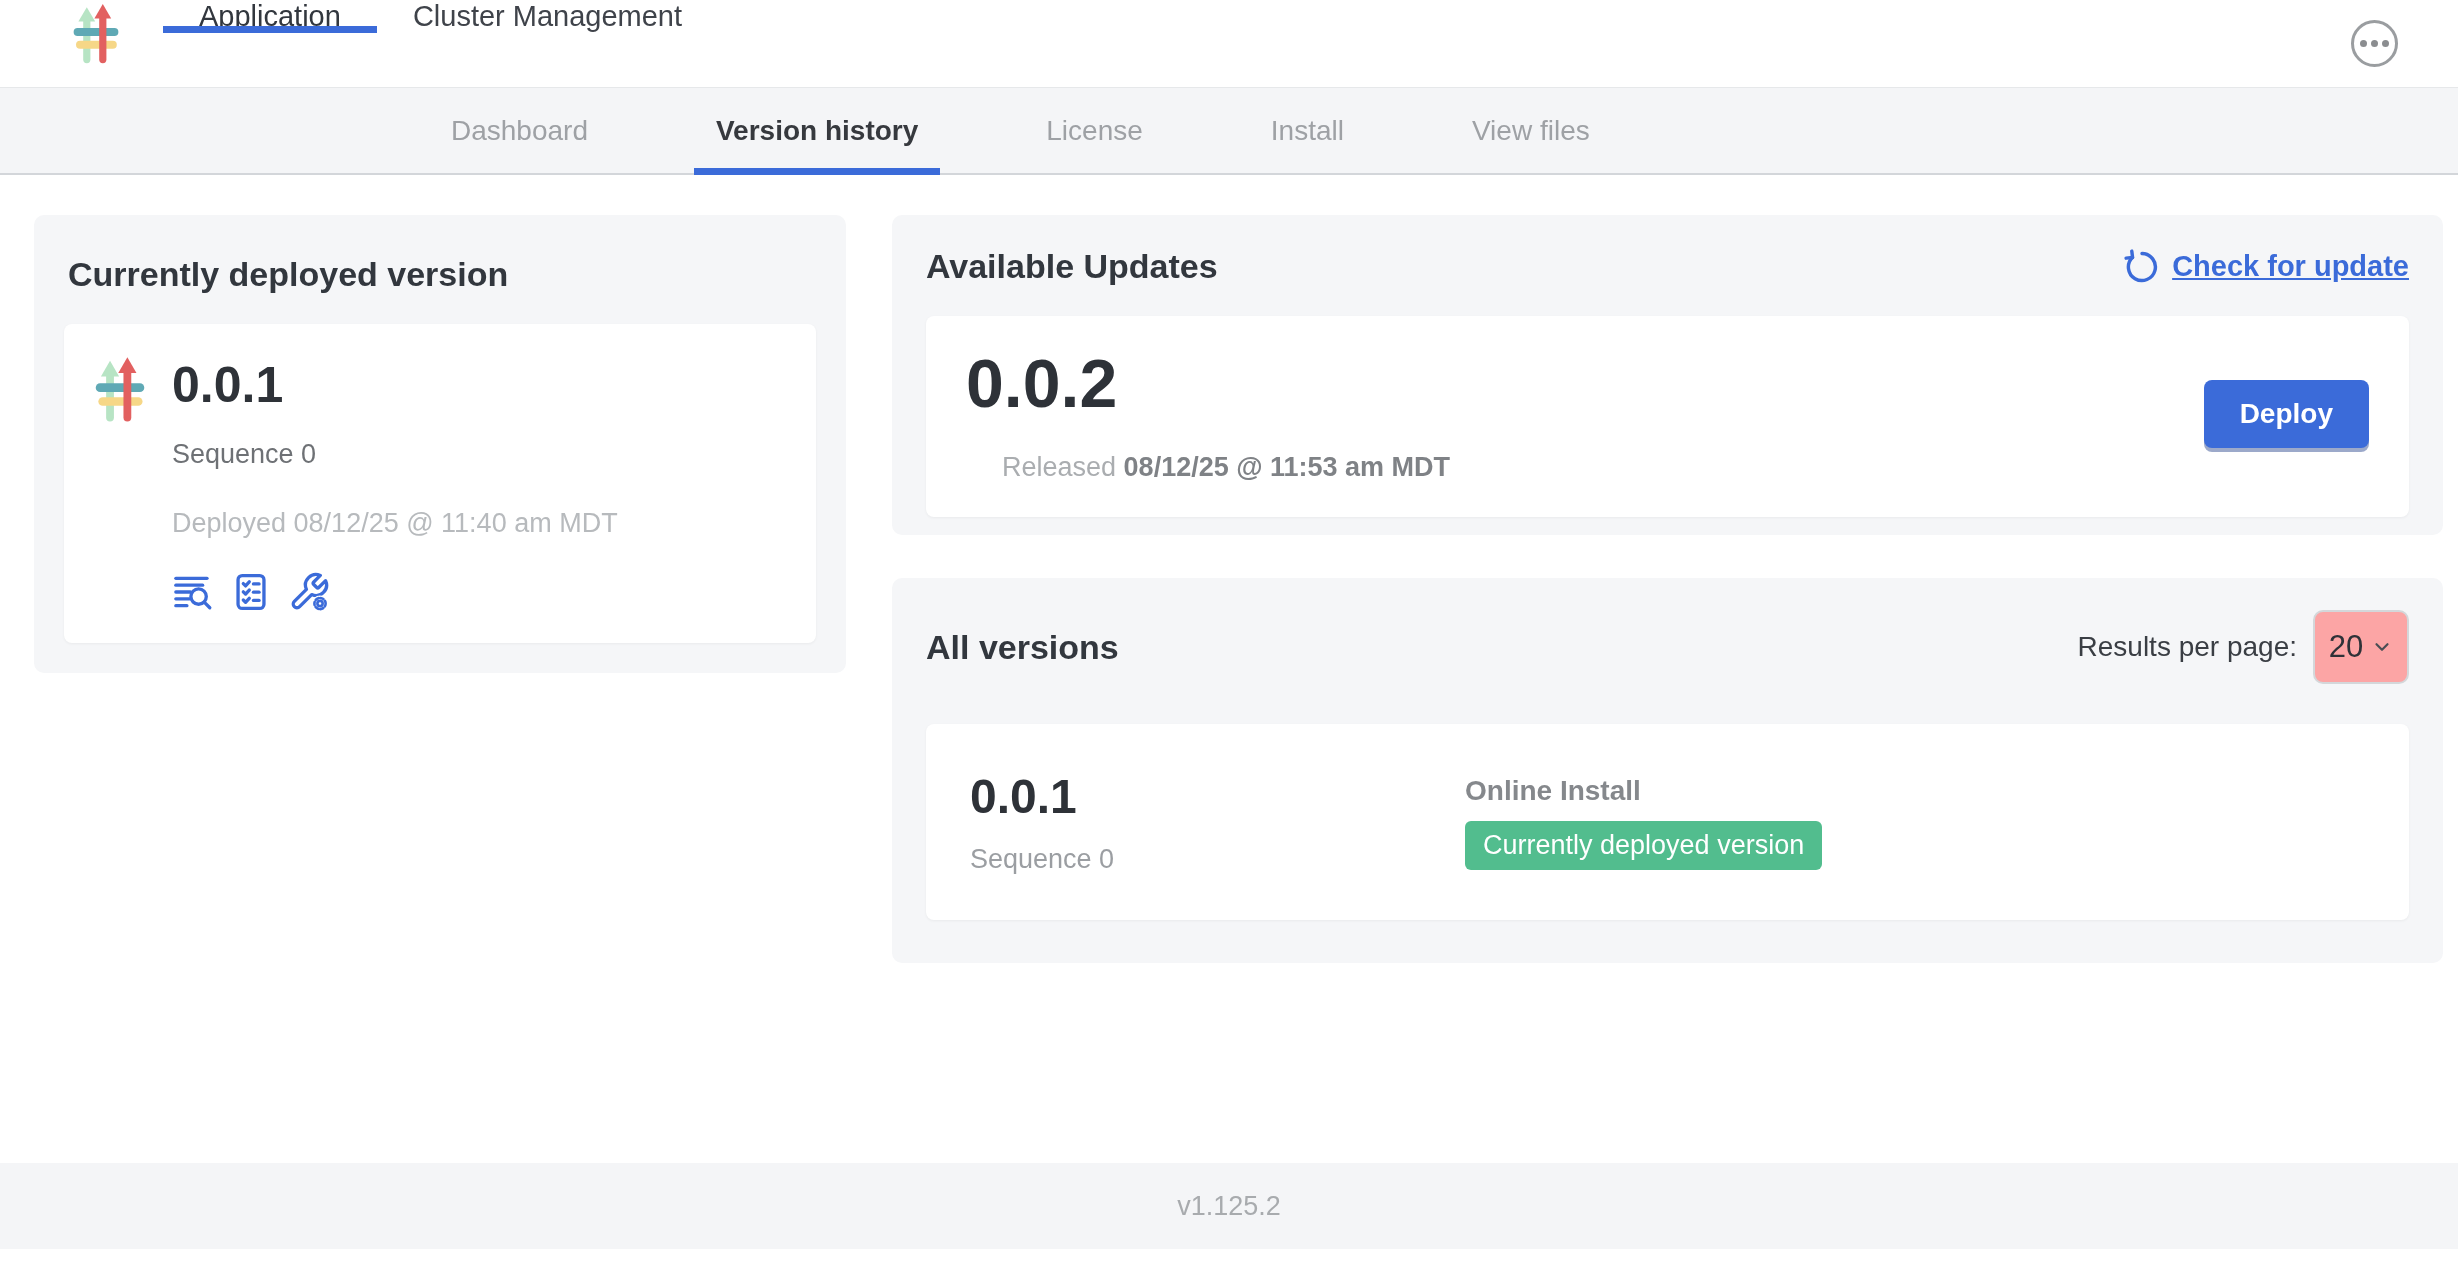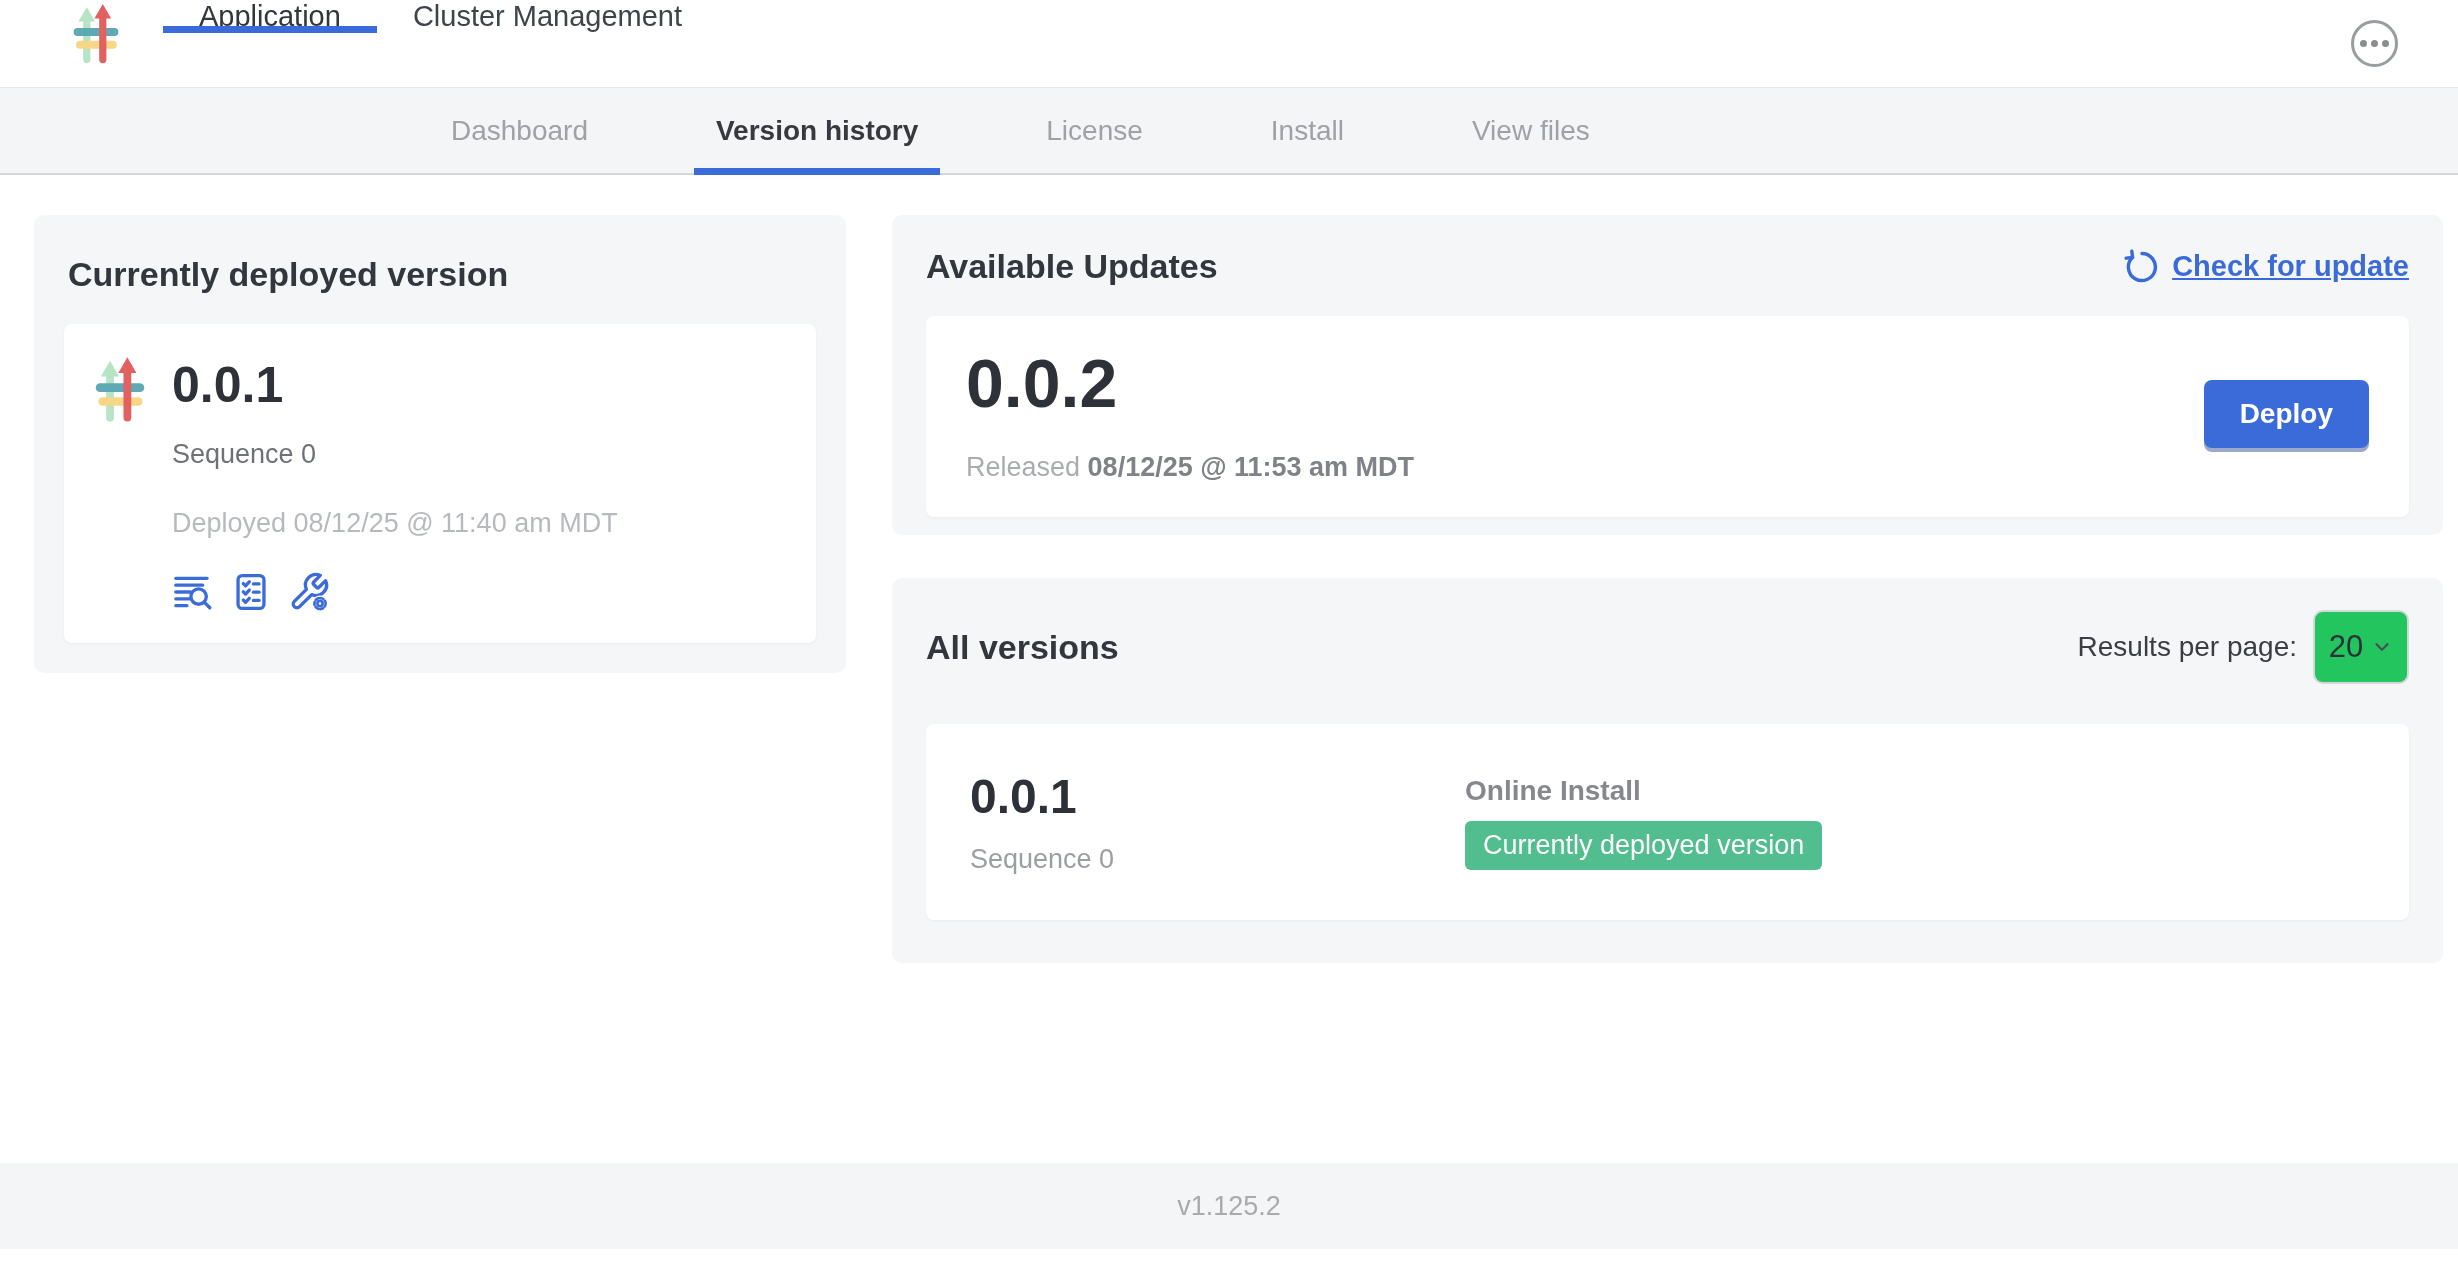--- a/index.html
+++ b/index.html
@@ -54,31 +54,31 @@
   .right-col { flex:1; margin-left:46px; }
   .updates-card { height:320px; padding:32px 34px; }
   .card-head { display:flex; align-items:center; }
   .check-link { margin-left:auto; display:flex; align-items:center; gap:12px;
     color:#3b6bd9; font-size:29px; font-weight:600; cursor:pointer; }
   .check-link .txt { text-decoration:underline; }
   .check-link svg { width:36px; height:36px; }
   .update-row { margin-top:30px; padding:28px 40px 34px 40px; display:flex; align-items:center; }
   .update-ver { font-size:68px; font-weight:700; color:#2e3238; }
   .released { font-size:27px; margin-top:30px; }
-  .released .pre { color:#aaadb0; }
+  .released .pre { color:#aaadb0;margin-left:36px; }
   .released .date { color:#7f8286; font-weight:700; }
   .btn-primary { margin-left:auto; background:#3b6bd9; color:#fff; border:none;
     font-family:inherit; font-size:28px; font-weight:700; padding:18px 36px;
     border-radius:8px; box-shadow:0 4px 0 rgba(36,64,138,.45); cursor:pointer; }
 
   .allver-card { margin-top:43px; height:385px; padding:32px 34px; }
   .allver-card .card-title { font-weight:600; }
   .results { margin-left:auto; display:flex; align-items:center; }
   .results .lbl { font-size:28px; color:#3a3e44; }
-  .select-box { margin-left:16px; width:96px; height:74px; background:#22c55e;
+  .select-box { margin-left:16px; width:96px; height:74px; background:#fca5a5;
     border:2px solid #d4d7da; border-radius:10px; display:flex; align-items:center;
     justify-content:center; gap:8px; font-size:31px; color:#2e3238; cursor:pointer; }
   .select-box svg { width:22px; height:22px; }
 
   .version-row { margin-top:40px; padding:40px 44px; display:flex; align-items:center;
     min-height:196px; }
   .vr-col1 { width:495px; flex:none; }
   .vr-ver { font-size:48px; font-weight:700; color:#2e3238; }
   .vr-seq { font-size:27px; color:#9b9ea2; margin-top:20px; }
   .vr-col2 .install { font-size:28px; font-weight:600; color:#85888c; }

